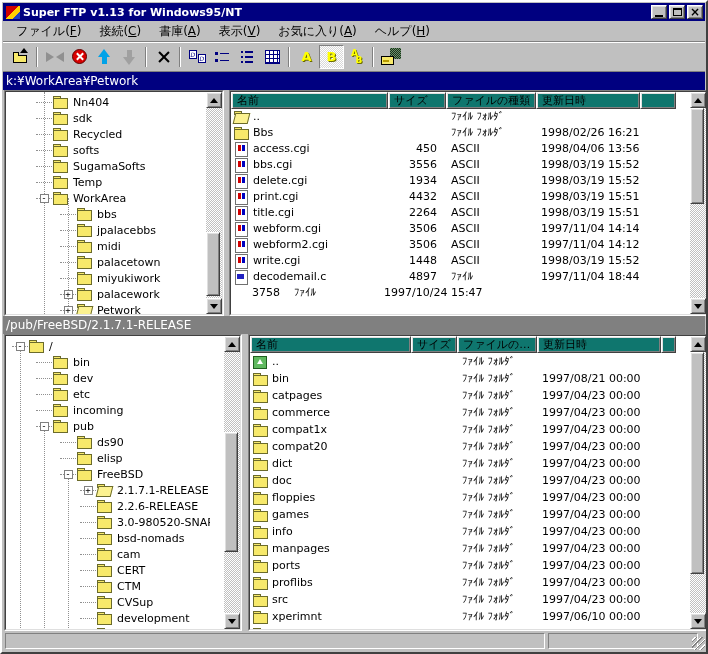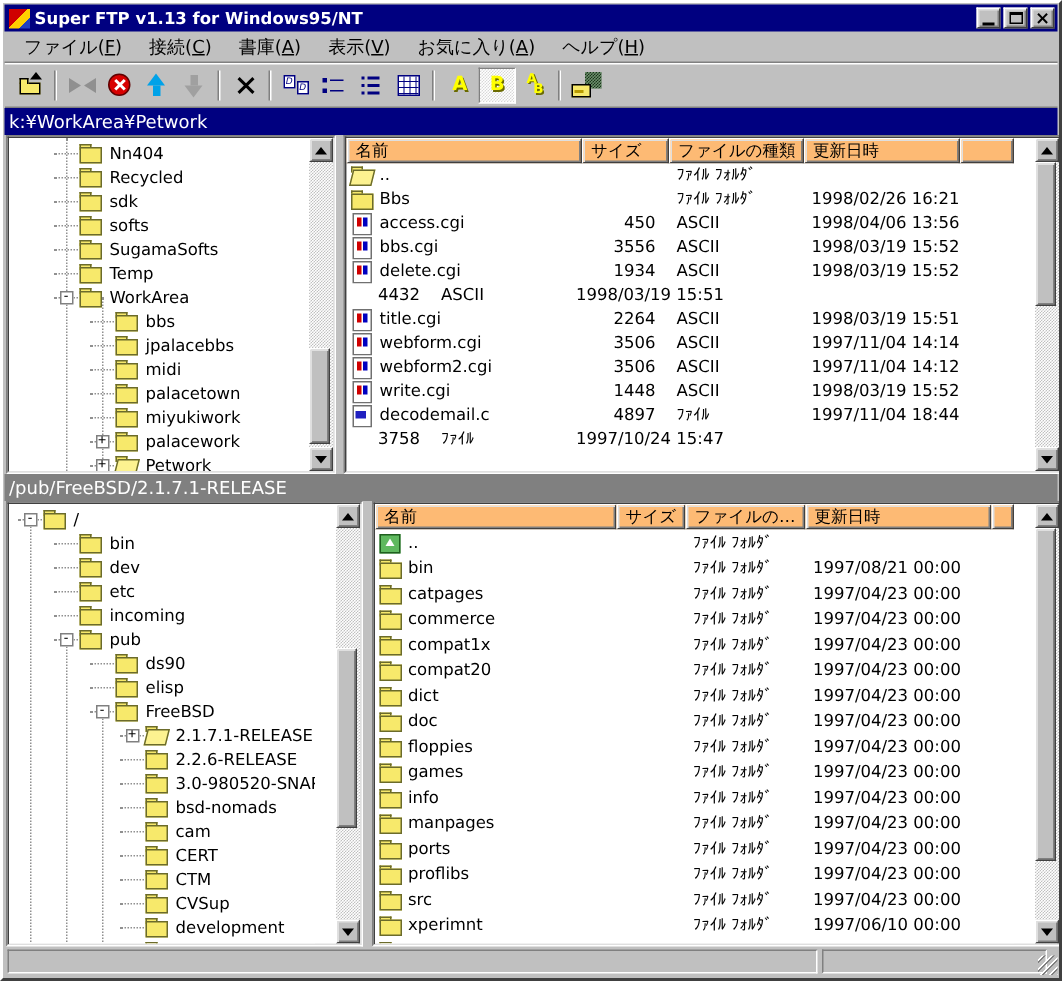--- a/index.html
+++ b/index.html
@@ -92,21 +92,21 @@
   .ico-open::after{background:#fcf290;transform:skewX(-14deg);}
   .ico-upgreen::after{content:"";position:absolute;left:1px;top:1px;width:12px;height:11px;background:#5fb95f;border:1px solid #1f5f1f;}
   .ico-upgreen::before{content:"";position:absolute;left:5px;top:4px;width:0;height:0;border:3px solid transparent;border-top:none;border-bottom:5px solid #fff;z-index:1;}
   .ico-cgi::after,.ico-c::after{content:"";position:absolute;left:2px;top:0;width:11px;height:13px;background:#fff;border:1px solid #707070;}
   .ico-cgi::before{content:"";position:absolute;left:5px;top:3px;width:3px;height:6px;background:#d00000;box-shadow:4px 0 0 #0000c0;z-index:1;}
   .ico-c::before{content:"";position:absolute;left:4px;top:4px;width:7px;height:5px;background:#2020c0;z-index:1;}
 
   
   .listmain{flex:1;display:flex;flex-direction:column;overflow:hidden;}
   .lheader{display:flex;height:17px;flex:none;}
-  .hcell{height:17px;line-height:15px;background:#fdba74;border:1px solid;border-color:#fff #404040 #404040 #fff;box-shadow:inset 1px 1px 0 #dfdfdf,inset -1px -1px 0 #808080;padding:0 0 0 5px;overflow:hidden;white-space:nowrap;text-overflow:ellipsis;flex:none;}
+  .hcell{height:17px;line-height:15px;background:#0f766e;border:1px solid;border-color:#fff #404040 #404040 #fff;box-shadow:inset 1px 1px 0 #dfdfdf,inset -1px -1px 0 #808080;padding:0 0 0 5px;overflow:hidden;white-space:nowrap;text-overflow:ellipsis;flex:none;}
   .rows{flex:1;overflow:hidden;position:relative;background:#fff;}
   .lrow{display:flex;height:16px;line-height:16px;white-space:nowrap;}
   .llist .lrow{height:17px;line-height:17px;}
   .cell{overflow:hidden;white-space:nowrap;flex:none;padding-left:5px;}
   .cell.nm{display:flex;align-items:center;padding-left:2px;}
   .cell.nm .ico{margin-right:3px;}
   .cell.num{text-align:right;padding-right:9px;padding-left:0;}
   .w-fill{flex:1 1 auto;}
   .ulist .w-name{width:157px;}.ulist .w-size{width:58px;}.ulist .w-type{width:90px;}.ulist .w-date{width:104px;}
   .llist .w-name{width:161px;}.llist .w-size{width:46px;}.llist .w-type{width:80px;}.llist .w-date{width:124px;}
@@ -336,27 +336,27 @@
 
             <div class="trow lv1">
               <span class="expslot"></span>
               <span class="ico ico-folder"></span>
               <span class="tlabel">Nn404</span>
             </div>
 
             <div class="trow lv1">
               <span class="expslot"></span>
               <span class="ico ico-folder"></span>
+              <span class="tlabel">sdk</span>
+            </div>
+
+            <div class="trow lv1">
+              <span class="expslot"></span>
+              <span class="ico ico-folder"></span>
               <span class="tlabel">Recycled</span>
-            </div>
-
-            <div class="trow lv1">
-              <span class="expslot"></span>
-              <span class="ico ico-folder"></span>
-              <span class="tlabel">sdk</span>
             </div>
 
             <div class="trow lv1">
               <span class="expslot"></span>
               <span class="ico ico-folder"></span>
               <span class="tlabel">softs</span>
             </div>
 
             <div class="trow lv1">
               <span class="expslot"></span>
@@ -495,20 +495,24 @@
                 <span class="cell nm w-name">
                     <span class="ico ico-cgi"></span>
                     <span>delete.cgi</span>
                   </span>
                 <span class="cell num w-size">1934</span>
                 <span class="cell w-type">ASCII</span>
                 <span class="cell w-date">1998/03/19 15:52</span>
               </div>
 
               <div class="lrow">
+                <span class="cell nm w-name">
+                    <span class="ico ico-cgi"></span>
+                    <span>print.cgi</span>
+                  </span>
                 <span class="cell num w-size">4432</span>
                 <span class="cell w-type">ASCII</span>
                 <span class="cell w-date">1998/03/19 15:51</span>
               </div>
 
               <div class="lrow">
                 <span class="cell nm w-name">
                     <span class="ico ico-cgi"></span>
                     <span>title.cgi</span>
                   </span>

